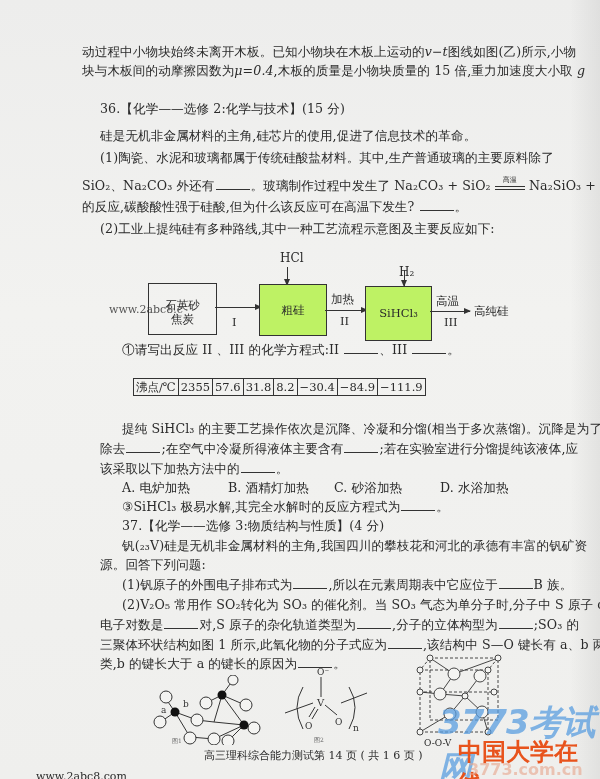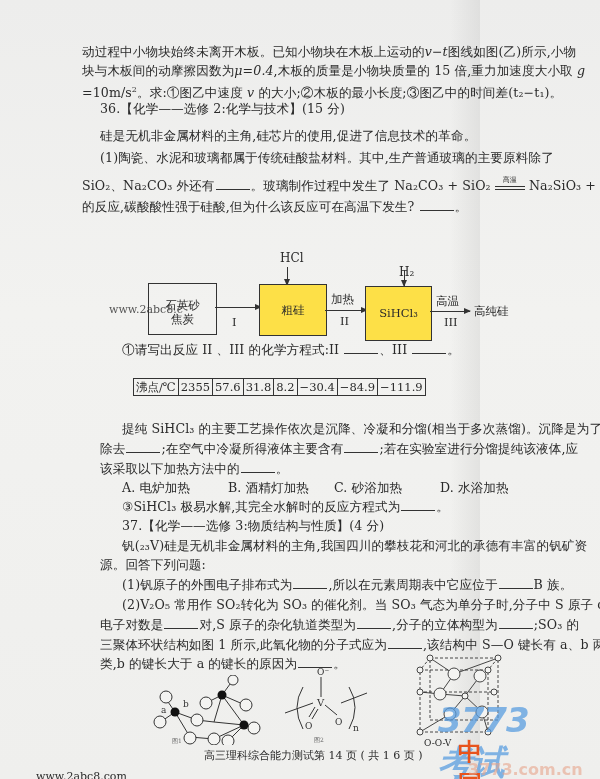--- a/index.html
+++ b/index.html
@@ -2,33 +2,33 @@
 <html><head>
 <meta charset="utf-8">
 <style>
   html, body { margin:0; padding:0; }
   body {
     width:600px; height:779px; overflow:hidden; position:relative;
     background: linear-gradient(180deg,#ededec 0%,#f2f2f0 40%,#efefed 100%);
     font-family:"DejaVu Serif","Liberation Serif",serif;
     color:#2a2a2a;
   }
-  .page { position:absolute; left:0; top:0; width:480px; height:779px;text-decoration:underline; }
+  .page { position:absolute; left:0; top:0; width:600px; height:779px;text-decoration:underline; }
   .shade-right { position:absolute; right:0; top:0; width:30px; height:779px;
     background: linear-gradient(90deg, rgba(0,0,0,0) 0%, rgba(120,120,120,0.12) 100%); }
   .ln { position:absolute; font-size:12.6px; line-height:16px; white-space:nowrap; letter-spacing:0.1px; }
   .ital { font-style:italic; }
   .blank { display:inline-block; width:34px; border-bottom:1px solid #333; height:11px; vertical-align:baseline; margin:0 1px; }
   sup { font-size:8px; }
   .over { display:inline-block; position:relative; width:30px; text-align:center; }
   .over .cond { position:absolute; top:-8px; left:0; width:30px; font-size:7px; text-align:center; }
   .over .bar { display:block; border-top:1px solid #333; border-bottom:1px solid #333; height:2px; margin-top:6px; }
 
   
-  .box { position:absolute; border:1.3px solid #333; background:#fde047; }
+  .box { position:absolute; border:1.3px solid #333; background:#bef264; }
   .box span { position:absolute; font-size:11.5px; text-align:center; left:0; right:0; }
   .arrow-h { position:absolute; height:1.3px; background:#333; }
   .arrow-h::after { content:""; position:absolute; right:-1px; top:-3px; border-left:7px solid #333; border-top:3.5px solid transparent; border-bottom:3.5px solid transparent; }
   .arrow-v { position:absolute; width:1.3px; background:#333; }
   .arrow-v::after { content:""; position:absolute; bottom:-1px; left:-3px; border-top:7px solid #333; border-left:3.5px solid transparent; border-right:3.5px solid transparent; }
   .lbl { position:absolute; font-size:11.5px; white-space:nowrap; }
 
   table.bp { position:absolute; left:133px; top:378px; border-collapse:collapse; font-size:11.5px; }
   table.bp td { border:1.2px solid #333; text-align:center; padding:0 2px; height:16px; }
 
@@ -44,35 +44,33 @@
 
 <div class="page">
   <div class="shade-right"></div>
 
   <div class="ln" style="left:82px;top:44px;">
     <span>动过程中小物块始终未离开木板。已知小物块在木板上运动的</span><span class="ital">v−t</span><span>图线如图(乙)所示,小物</span>
   </div>
   <div class="ln" style="left:82px;top:63px;">
     <span>块与木板间的动摩擦因数为</span><span class="ital">μ=0.4</span><span>,木板的质量是小物块质量的 15 倍,重力加速度大小取</span> <span class="ital">g</span>
   </div>
-  <div class="ln" style="left:82px;top:82px;">
-    <span>=10m/s</span><sup>2</sup><span>。求:①图乙中速度</span> <span class="ital">v</span> <span>的大小;②木板的最小长度;③图乙中的时间差(t₂−t₁)。</span>
-  </div>
 
   <div class="ln" style="left:100px;top:101px;">36.【化学——选修 2:化学与技术】(15 分)</div>
   <div class="ln" style="left:100px;top:128px;">硅是无机非金属材料的主角,硅芯片的使用,促进了信息技术的革命。</div>
   <div class="ln" style="left:100px;top:150px;">(1)陶瓷、水泥和玻璃都属于传统硅酸盐材料。其中,生产普通玻璃的主要原料除了</div>
   <div class="ln" style="left:82px;top:178px;">
     <span>SiO₂、Na₂CO₃ 外还有</span><span class="blank"></span><span>。玻璃制作过程中发生了 Na₂CO₃ + SiO₂</span>
     <span class="over"><span class="cond">高温</span><span class="bar"></span></span>
     <span>Na₂SiO₃ + CO₂</span>
   </div>
   <div class="ln" style="left:82px;top:199px;">
     <span>的反应,碳酸酸性强于硅酸,但为什么该反应可在高温下发生?</span> <span class="blank"></span><span>。</span>
   </div>
+  <div class="ln" style="left:100px;top:221px;">(2)工业上提纯硅有多种路线,其中一种工艺流程示意图及主要反应如下:</div>
 
   <div>
     <div class="lbl" style="left:109px;top:303px;font-size:11px;color:#555;">www.2abc8.c</div>
     <div class="box" style="left:148px;top:283px;width:67px;height:50px;background:transparent;">
       <span style="top:14px;">石英砂</span>
       <span style="top:28px;">焦炭</span>
     </div>
     <div class="arrow-h" style="left:215px;top:307px;width:46px;"></div>
     <div class="lbl" style="left:232px;top:315px;">I</div>
 

